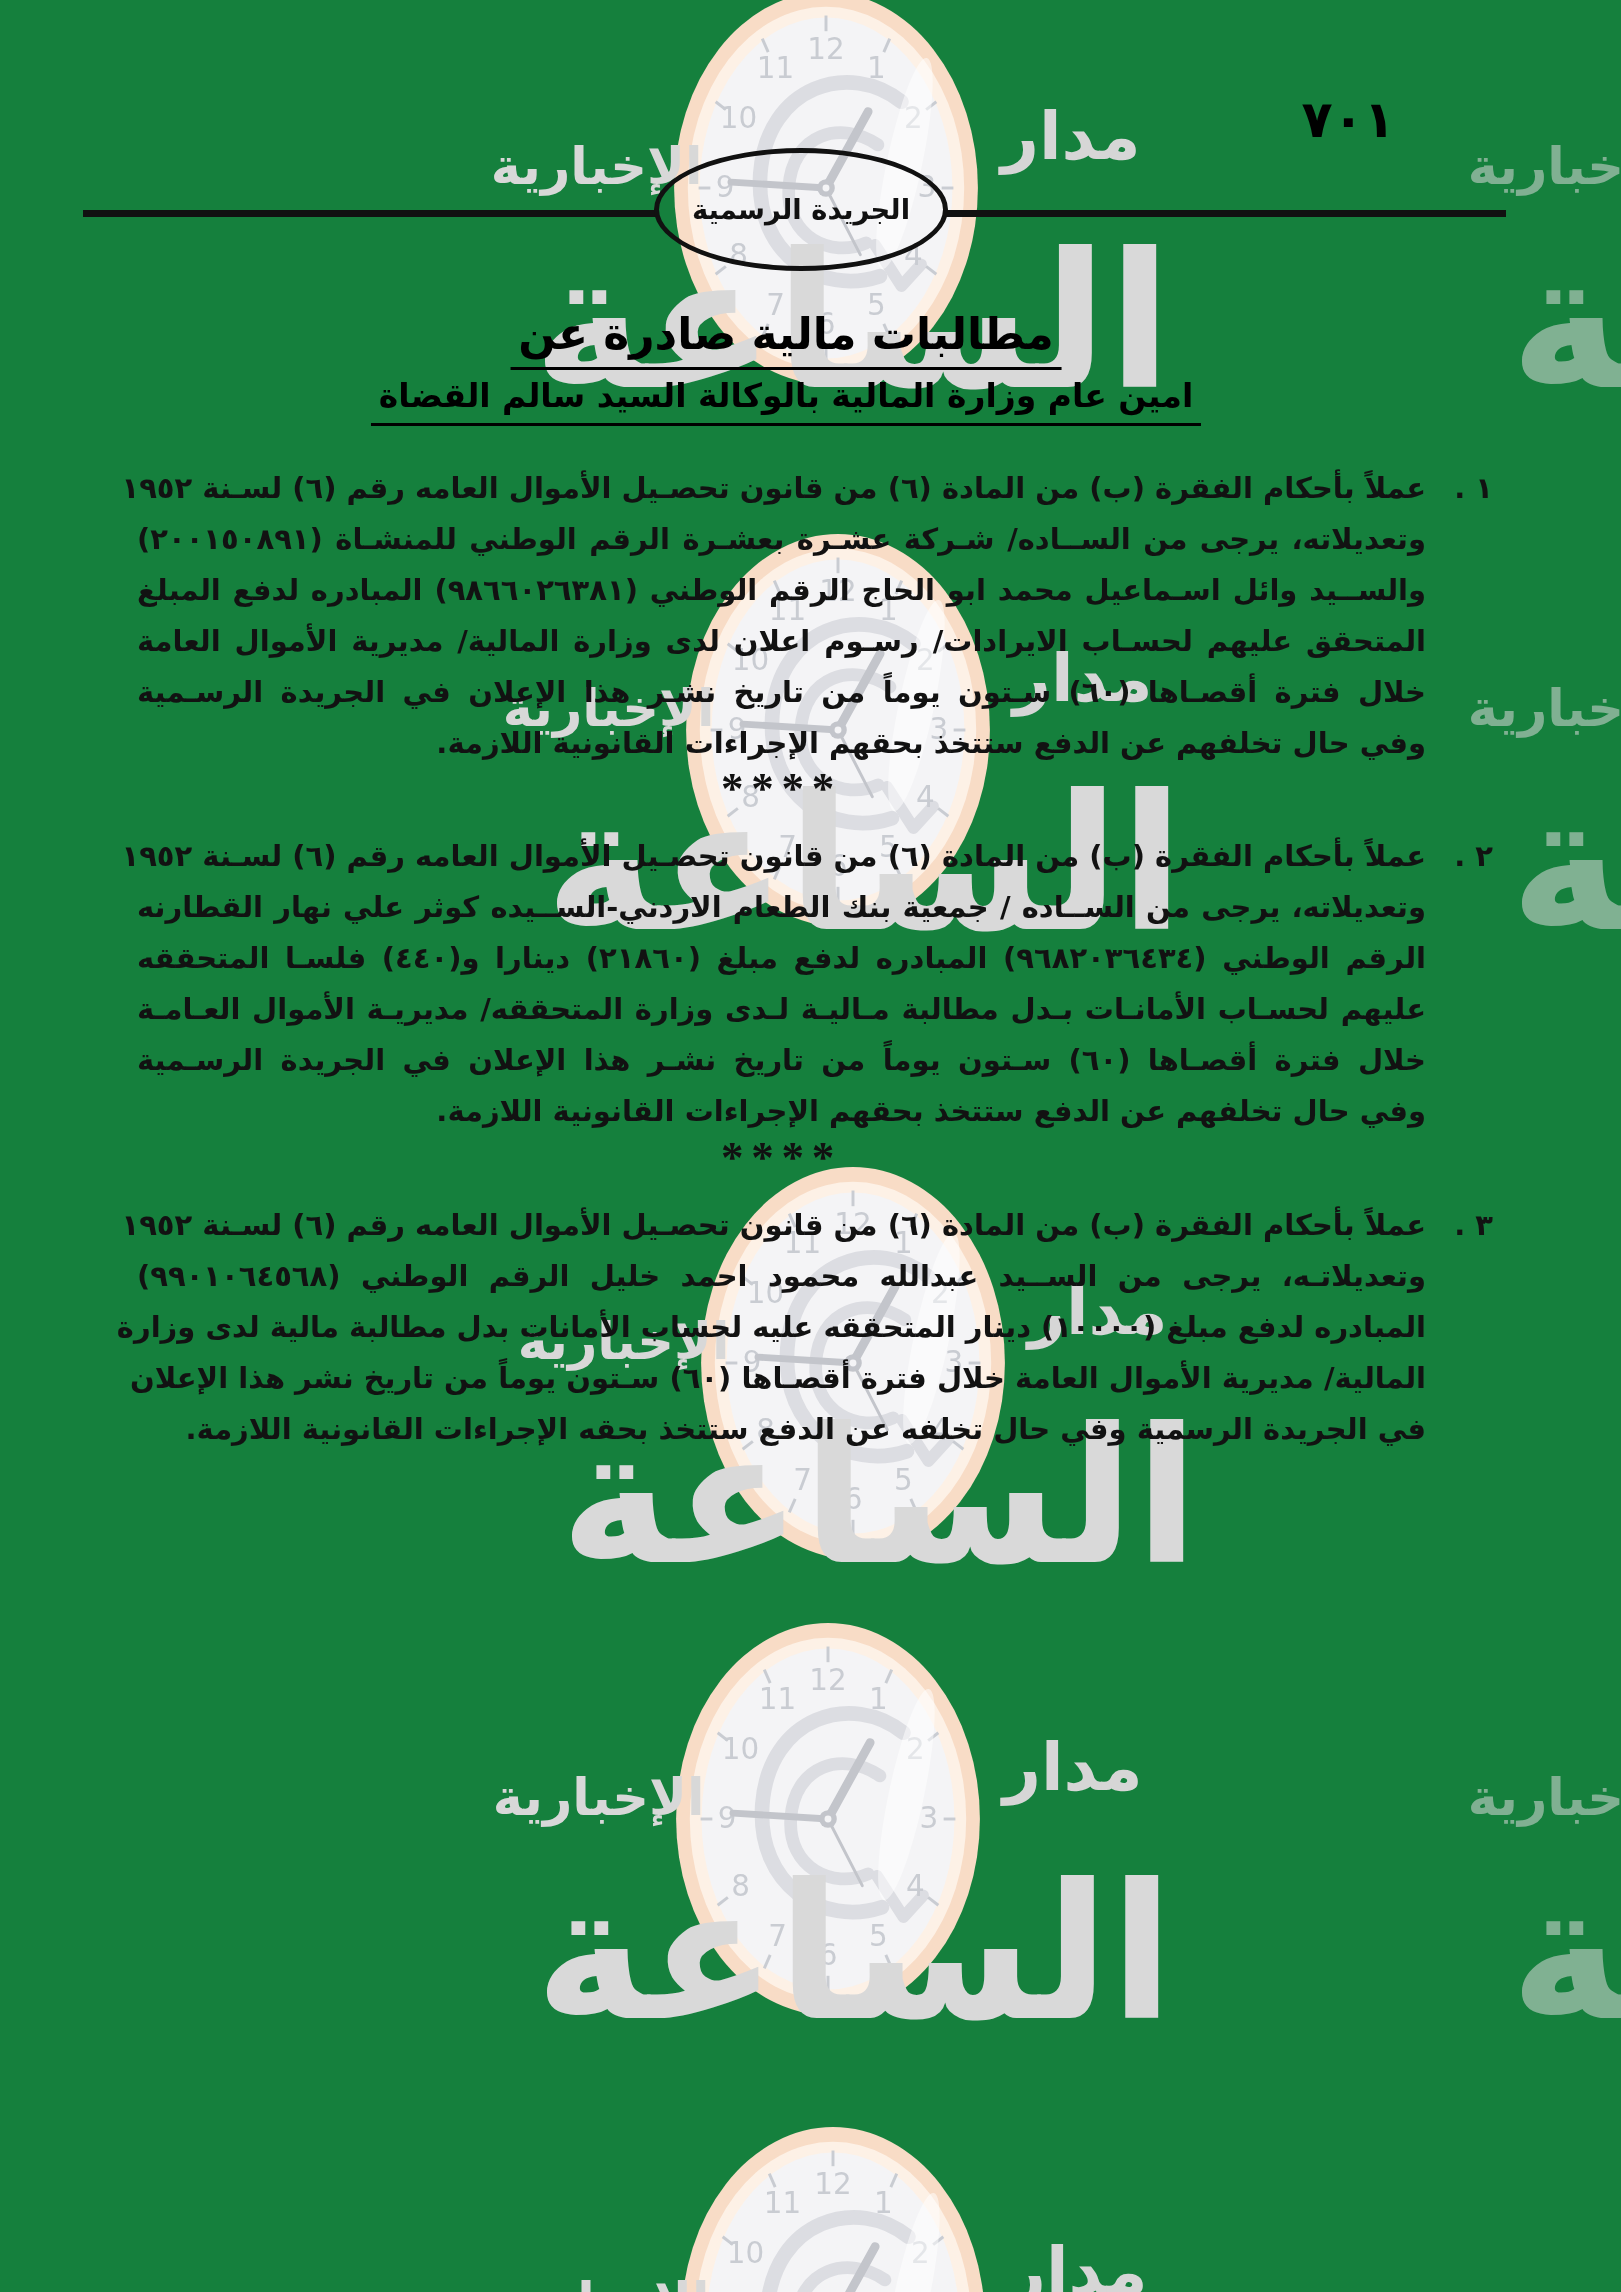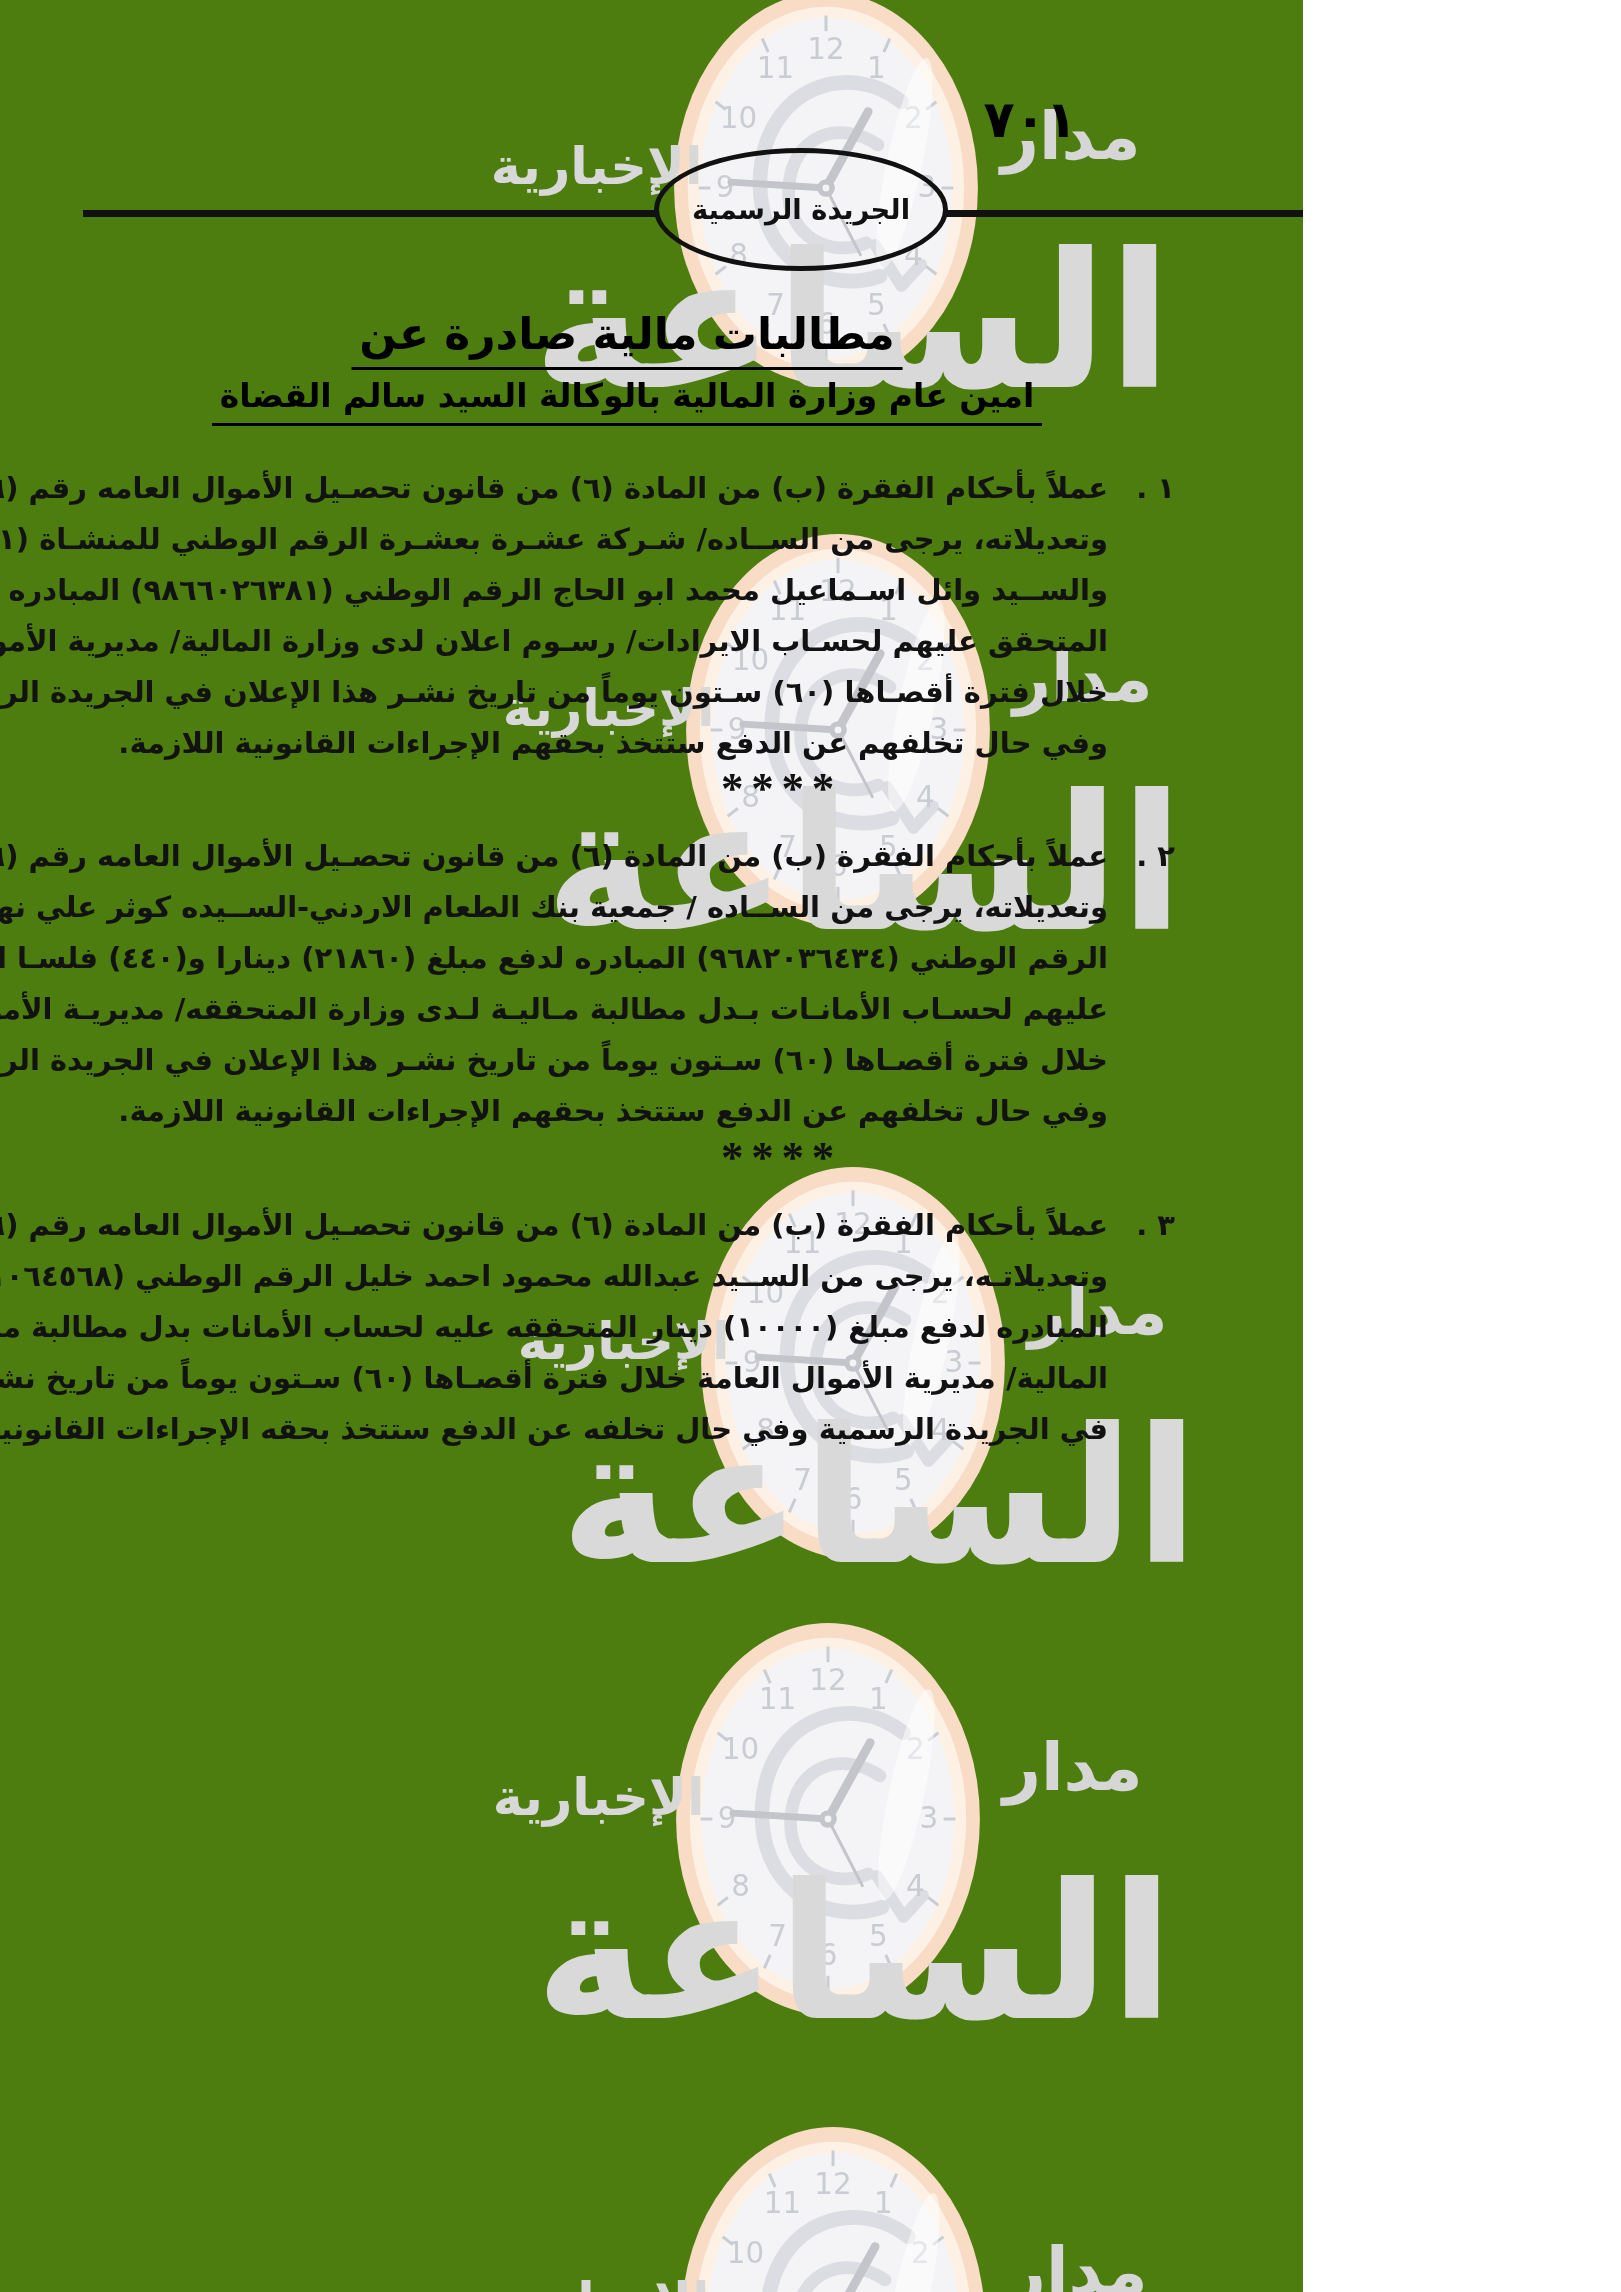--- a/index.html
+++ b/index.html
@@ -1,17 +1,17 @@
 <!DOCTYPE html>
 <html lang="ar"><head>
 <meta charset="utf-8">
 <style>
   html,body{margin:0;padding:0;background:#ffffff;}
   .page{
-    position:relative;width:1303px;height:2293px;background:#4d7c0f;
+    position:relative;width:1621px;height:2293px;background:#15803d;
     overflow:hidden;font-family:"DejaVu Sans",sans-serif;color:#121212;
   }
   
   .wm{position:absolute;width:686px;height:549px;z-index:0;pointer-events:none;}
   .wm.faint{opacity:.55;}
   .wm-clock{position:absolute;left:191px;top:9.8px;width:304px;height:392px;}
   .wm-sub{position:absolute;left:7.8px;top:155px;font-size:51px;font-weight:bold;color:#d8d8d8;white-space:nowrap;}
   .wm-top{position:absolute;left:518px;top:116px;font-size:66px;font-weight:bold;color:#d6d6d6;white-space:nowrap;}
   .wm-main{position:absolute;left:13.7px;top:237px;font-size:188px;line-height:1.1;font-weight:bold;color:#d9d9d9;white-space:nowrap;margin-left:36px;}
   

